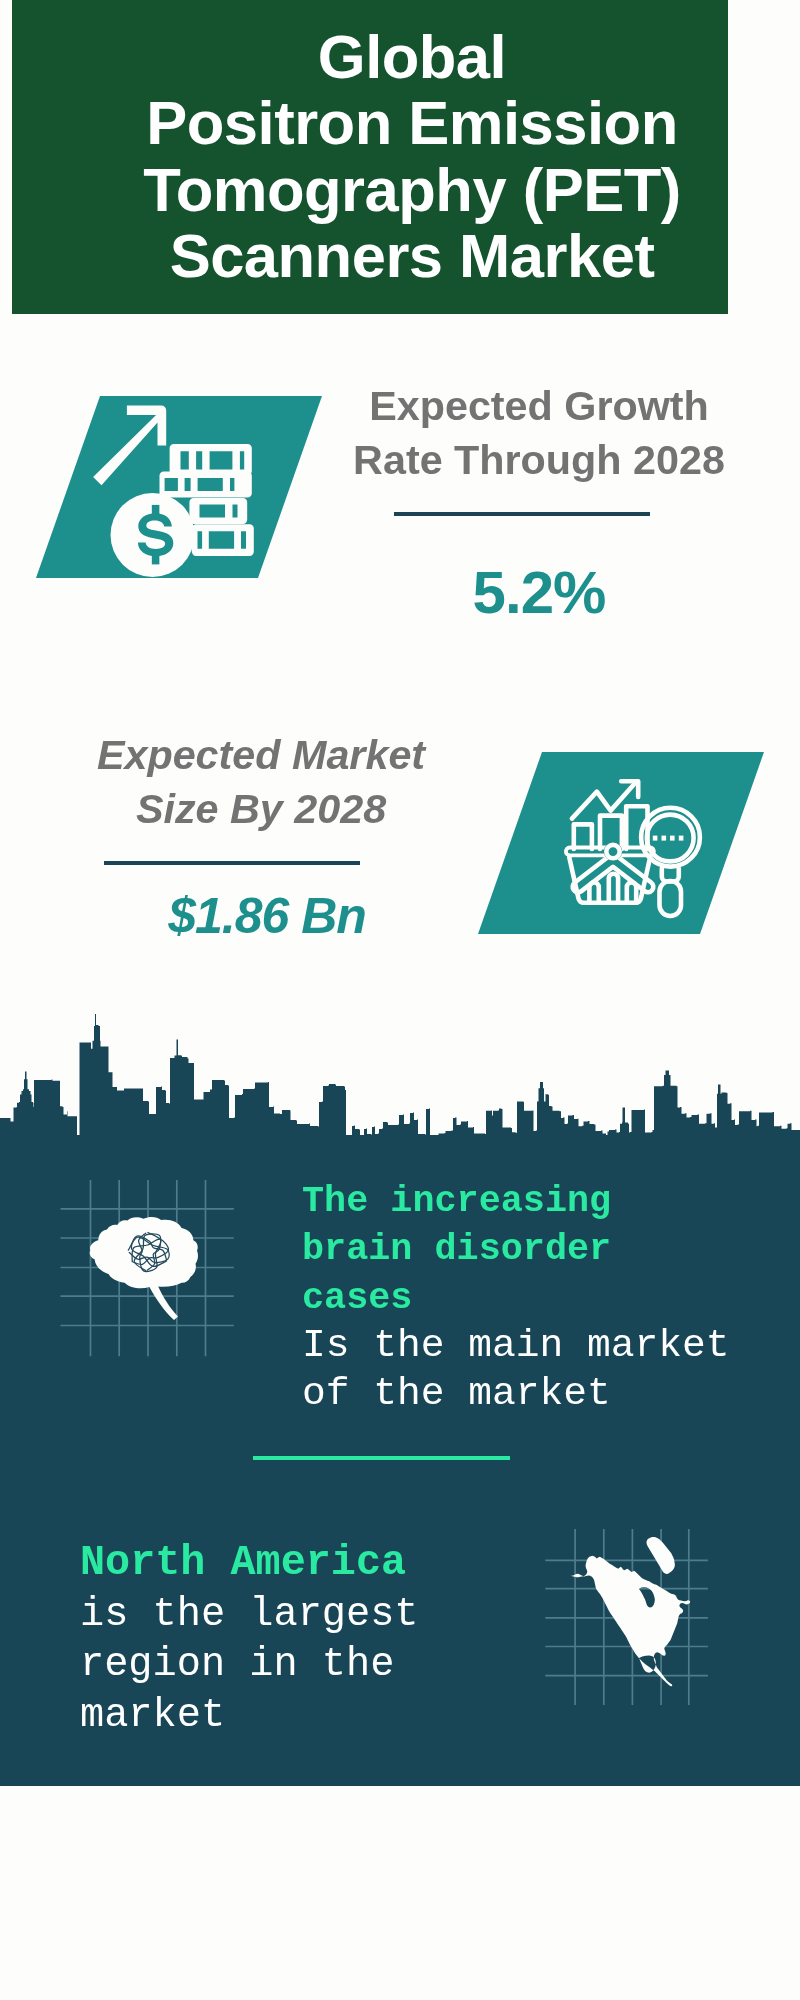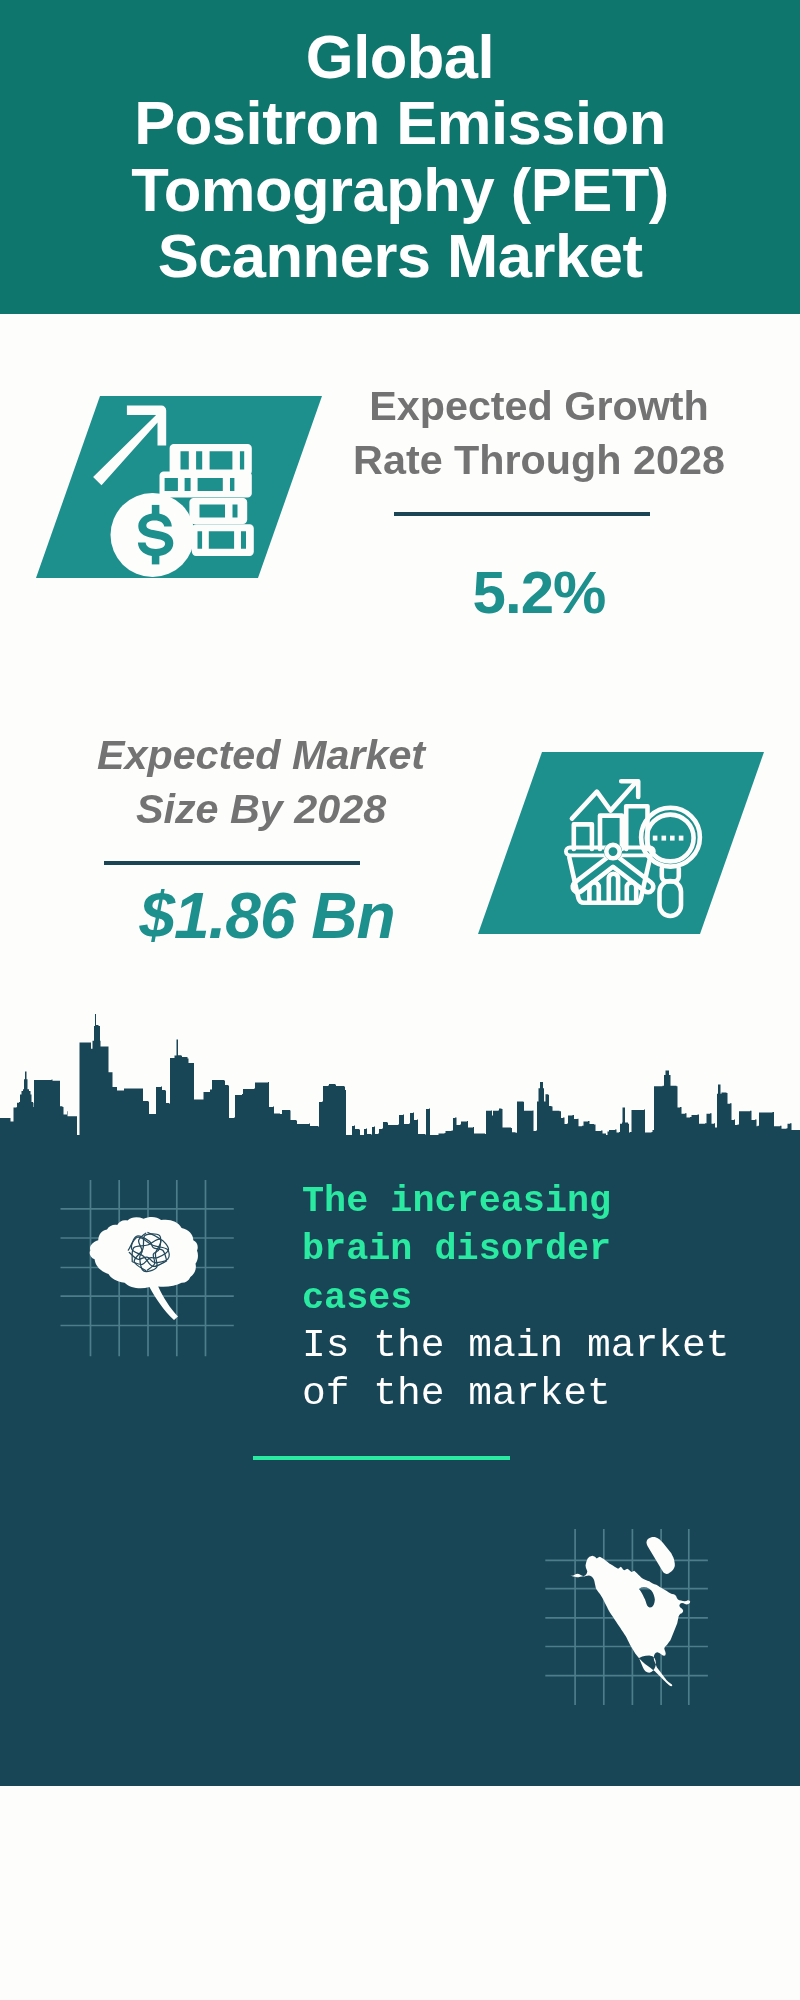--- a/index.html
+++ b/index.html
@@ -1,35 +1,35 @@
 <!DOCTYPE html>
 <html><head>
 <meta charset="utf-8">
 <style>
   html,body{margin:0;padding:0;background:#fff;}
   body{width:800px;height:2000px;font-family:"Liberation Sans",sans-serif;overflow:hidden;}
   .page{position:relative;width:800px;height:2000px;background:#fdfdfc;overflow:hidden;}
 
   
-  .header{position:absolute;left:0;top:0;width:800px;height:314px;background:#0f766e;}
+  .header{position:absolute;left:12px;top:0;width:716px;height:314px;background:#14532d;}
   .header-title{position:absolute;left:0;top:24px;width:800px;text-align:center;color:#ffffff;
     font-size:61.5px;line-height:66.3px;font-weight:bold;letter-spacing:-0.5px;white-space:pre-line;}
 
   
   .para{position:absolute;background:#1d908d;}
   .para-a{left:36px;top:396px;width:286px;height:182px;
     clip-path:polygon(64px 0,286px 0,222px 182px,0 182px);}
   .stat1{position:absolute;left:334px;top:379px;width:410px;text-align:center;}
   .stat2{position:absolute;left:56px;top:728px;width:410px;text-align:center;font-style:italic;}
   .stat-label{color:#737373;font-size:41.3px;line-height:54px;font-weight:bold;white-space:pre-line;}
   .stat-rule{height:3.6px;background:#1b4555;margin:25px auto 0;width:256px;}
   .stat1 .stat-rule{margin-left:60px;}
   .stat2 .stat-rule{margin-left:48px;}
   .stat-value{color:#1d908d;font-size:60px;line-height:100px;font-weight:bold;margin-top:27px;letter-spacing:-1px;}
-  .stat2 .stat-value{font-size:64px;line-height:82px;margin-top:10px;margin-left:12px;}
+  .stat2 .stat-value{font-size:50px;line-height:82px;margin-top:10px;margin-left:12px;}
 
   .para-b{left:478px;top:752px;width:286px;height:182px;
     clip-path:polygon(64px 0,286px 0,222px 182px,0 182px);}
 
   
   .dark{position:absolute;left:0;top:1135px;width:800px;height:651px;background:#184656;}
   .skyline{position:absolute;left:0;top:1014px;width:800px;height:126px;display:block;}
 
   .grid-box{position:absolute;}
   .grid-box svg{display:block;}
@@ -173,20 +173,24 @@
       </g>
     </svg>
   </div>
   <div class="msg msg1">
     <div class="hl">The increasing brain disorder cases</div>
     <div class="sub">Is the main market of the market</div>
   </div>
 
   <div class="mid-rule"></div>
 
+  <div class="msg msg2">
+    <div class="hl">North America</div>
+    <div class="sub">is the largest region in the market</div>
+  </div>
   <div class="grid-box gb2">
     <svg width="166" height="178" viewBox="0 0 166 178">
       <g stroke="#4d7c8b" stroke-width="1.7" fill="none">
         <path d="M30.1 0 V176 M58.8 0 V176 M87.4 0 V176 M116.1 0 V176 M143.8 0 V176
                  M0.3 31.4 H162.9 M0.3 59.7 H162.9 M0.3 88.8 H162.9 M0.3 117.5 H162.9 M0.3 146.6 H162.9"></path>
       </g>
       <path fill="#fdfdfc" fill-rule="evenodd" d="M44.4,27.84 L47.38,26.79 L50.0,27.84 L51.75,29.59 L53.15,28.54 L54.9,27.84 L57.0,28.89 L59.1,30.29 L60.85,31.69 L62.6,33.08 L64.35,34.48 L66.1,35.53 L67.85,36.58 L69.6,37.63 L71.35,38.68 L73.1,39.73 L74.5,38.68 L75.73,37.63 L76.95,38.86 L78.0,40.43 L79.4,41.13 L80.8,40.43 L82.2,39.73 L83.6,40.43 L85.0,41.83 L86.4,42.88 L87.8,42.53 L89.2,41.83 L90.6,42.88 L92.0,44.28 L93.4,45.68 L94.8,47.08 L96.2,48.48 L97.6,49.53 L99.0,50.23 L100.75,50.93 L102.5,51.63 L104.25,52.33 L106.0,53.38 L107.75,54.43 L109.5,55.13 L111.25,55.83 L113.0,56.87 L114.75,57.92 L116.5,58.97 L118.25,60.02 L120.0,61.07 L121.75,62.12 L123.5,63.17 L125.25,64.22 L127.0,64.92 L128.75,65.27 L130.15,65.97 L131.2,67.37 L131.9,69.12 L132.95,70.52 L134.35,71.22 L136.1,71.57 L137.85,71.92 L139.6,72.27 L141.35,71.92 L142.75,71.22 L144.15,71.57 L145.2,72.62 L144.85,74.02 L143.45,75.07 L141.7,75.42 L139.95,75.07 L138.55,74.37 L137.15,74.02 L135.75,74.37 L134.7,75.42 L134.35,76.82 L135.05,78.22 L136.45,79.27 L137.5,80.31 L138.2,81.71 L137.85,83.11 L136.8,84.16 L135.4,84.86 L134.35,85.91 L133.65,87.31 L133.3,89.06 L132.95,90.81 L132.6,92.56 L132.25,94.31 L131.55,96.06 L130.85,97.81 L130.15,99.56 L129.45,101.31 L128.75,103.06 L128.05,104.8 L127.35,106.55 L126.65,108.3 L125.95,110.05 L125.25,111.45 L124.2,112.85 L123.15,114.25 L122.1,115.65 L121.05,116.7 L120.0,117.75 L119.3,119.15 L119.65,120.9 L120.35,122.65 L120.7,124.4 L120.35,126.15 L119.3,126.85 L117.9,126.5 L116.5,125.45 L115.1,124.4 L113.7,123.7 L112.3,123.35 L110.9,123.7 L109.85,124.75 L109.15,126.15 L108.8,127.9 L108.8,129.64 L109.15,131.39 L109.85,133.14 L110.55,134.89 L111.25,136.64 L111.95,138.39 L113.0,139.79 L114.05,141.19 L115.1,142.59 L116.15,143.99 L117.2,145.39 L118.25,146.79 L119.3,148.19 L120.35,149.59 L121.4,150.99 L122.45,152.03 L123.5,153.08 L124.55,153.78 L125.6,154.48 L126.65,155.18 L127.35,156.23 L126.65,157.28 L125.25,156.93 L123.85,155.88 L122.45,154.83 L121.05,153.43 L119.65,152.03 L118.25,150.64 L116.85,149.24 L115.45,147.84 L114.05,146.44 L112.65,145.04 L111.25,143.64 L109.85,142.24 L108.45,141.19 L107.05,140.14 L105.65,139.09 L104.25,138.04 L102.85,136.99 L101.45,135.94 L100.05,134.89 L98.65,133.84 L97.25,132.44 L95.85,131.04 L94.45,129.64 L93.05,127.9 L91.65,126.15 L90.25,124.4 L89.2,122.65 L88.15,120.9 L87.1,119.15 L86.05,117.4 L85.0,115.65 L83.95,113.55 L82.9,111.45 L81.85,109.35 L80.8,107.25 L79.4,105.15 L78.0,103.06 L76.6,100.96 L75.2,98.86 L73.8,96.76 L72.4,94.66 L71.0,92.56 L69.6,90.46 L68.2,88.36 L66.8,86.26 L65.4,84.16 L64.0,82.06 L62.95,79.97 L61.9,77.87 L60.85,75.77 L59.8,73.67 L58.75,71.57 L57.7,69.47 L56.65,67.72 L55.6,65.97 L54.55,64.57 L53.5,63.17 L52.45,61.77 L51.4,60.37 L50.7,58.62 L50.35,56.87 L50.0,55.13 L49.65,53.38 L49.3,51.63 L48.6,49.88 L47.55,48.48 L46.5,47.43 L45.1,46.73 L43.7,46.38 L42.3,46.73 L40.9,47.08 L39.5,47.43 L38.1,47.08 L36.7,46.38 L35.3,45.68 L33.9,44.98 L32.5,44.63 L31.1,44.98 L29.7,45.68 L28.3,46.38 L26.9,46.73 L25.5,46.38 L26.55,47.08 L28.3,47.43 L30.05,47.78 L31.8,48.13 L33.55,48.13 L35.3,47.78 L37.05,47.43 L38.8,47.08 L40.2,46.38 L41.25,45.33 L41.95,43.93 L42.3,42.18 L41.6,40.43 L40.9,38.68 L40.55,36.58 L40.9,34.48 L41.6,32.03 L42.65,29.59 Z M104.6,8.94 L107.05,7.9 L109.85,7.9 L112.3,8.94 L114.4,10.34 L116.15,12.09 L117.9,13.84 L119.3,15.59 L120.7,17.34 L122.1,19.09 L123.5,20.84 L124.9,22.59 L126.3,24.34 L127.35,26.44 L128.4,28.54 L129.1,30.64 L129.45,32.73 L129.8,34.83 L129.8,36.93 L129.1,39.03 L128.05,40.78 L126.65,42.18 L124.9,43.58 L123.15,44.63 L121.4,44.98 L119.65,44.28 L118.25,43.23 L117.2,41.48 L116.15,39.73 L115.1,37.98 L114.05,36.23 L113.0,34.48 L111.95,32.73 L110.9,30.99 L109.85,29.24 L108.8,27.49 L107.75,25.74 L106.7,23.99 L105.65,22.24 L104.6,20.49 L103.55,18.74 L102.5,16.99 L101.8,15.24 L101.45,13.49 L101.8,11.74 L102.85,9.99 Z M93.75,60.02 L96.2,58.62 L99.0,58.27 L101.8,58.62 L104.25,59.67 L106.35,61.42 L107.75,63.52 L108.8,65.97 L109.5,68.42 L109.85,70.87 L109.5,73.32 L108.8,75.42 L107.75,77.17 L106.35,78.22 L104.6,78.57 L103.2,77.87 L102.15,76.47 L101.45,74.72 L100.75,72.62 L100.05,70.52 L99.0,68.42 L97.95,66.32 L96.9,64.22 L95.85,62.47 L94.8,61.07 Z M94.1,128.94 L97.25,127.55 L100.75,126.85 L104.25,126.5 L107.4,127.2 L109.5,128.94 L110.55,131.39 L110.9,134.19 L110.55,136.99 L109.5,139.44 L108.1,141.54 L106.35,142.94 L104.25,143.64 L102.15,143.29 L100.4,142.24 L99.0,140.49 L97.95,138.39 L96.9,135.94 L95.85,133.49 L94.8,131.04 Z"></path>
     </svg>
   </div>
 

